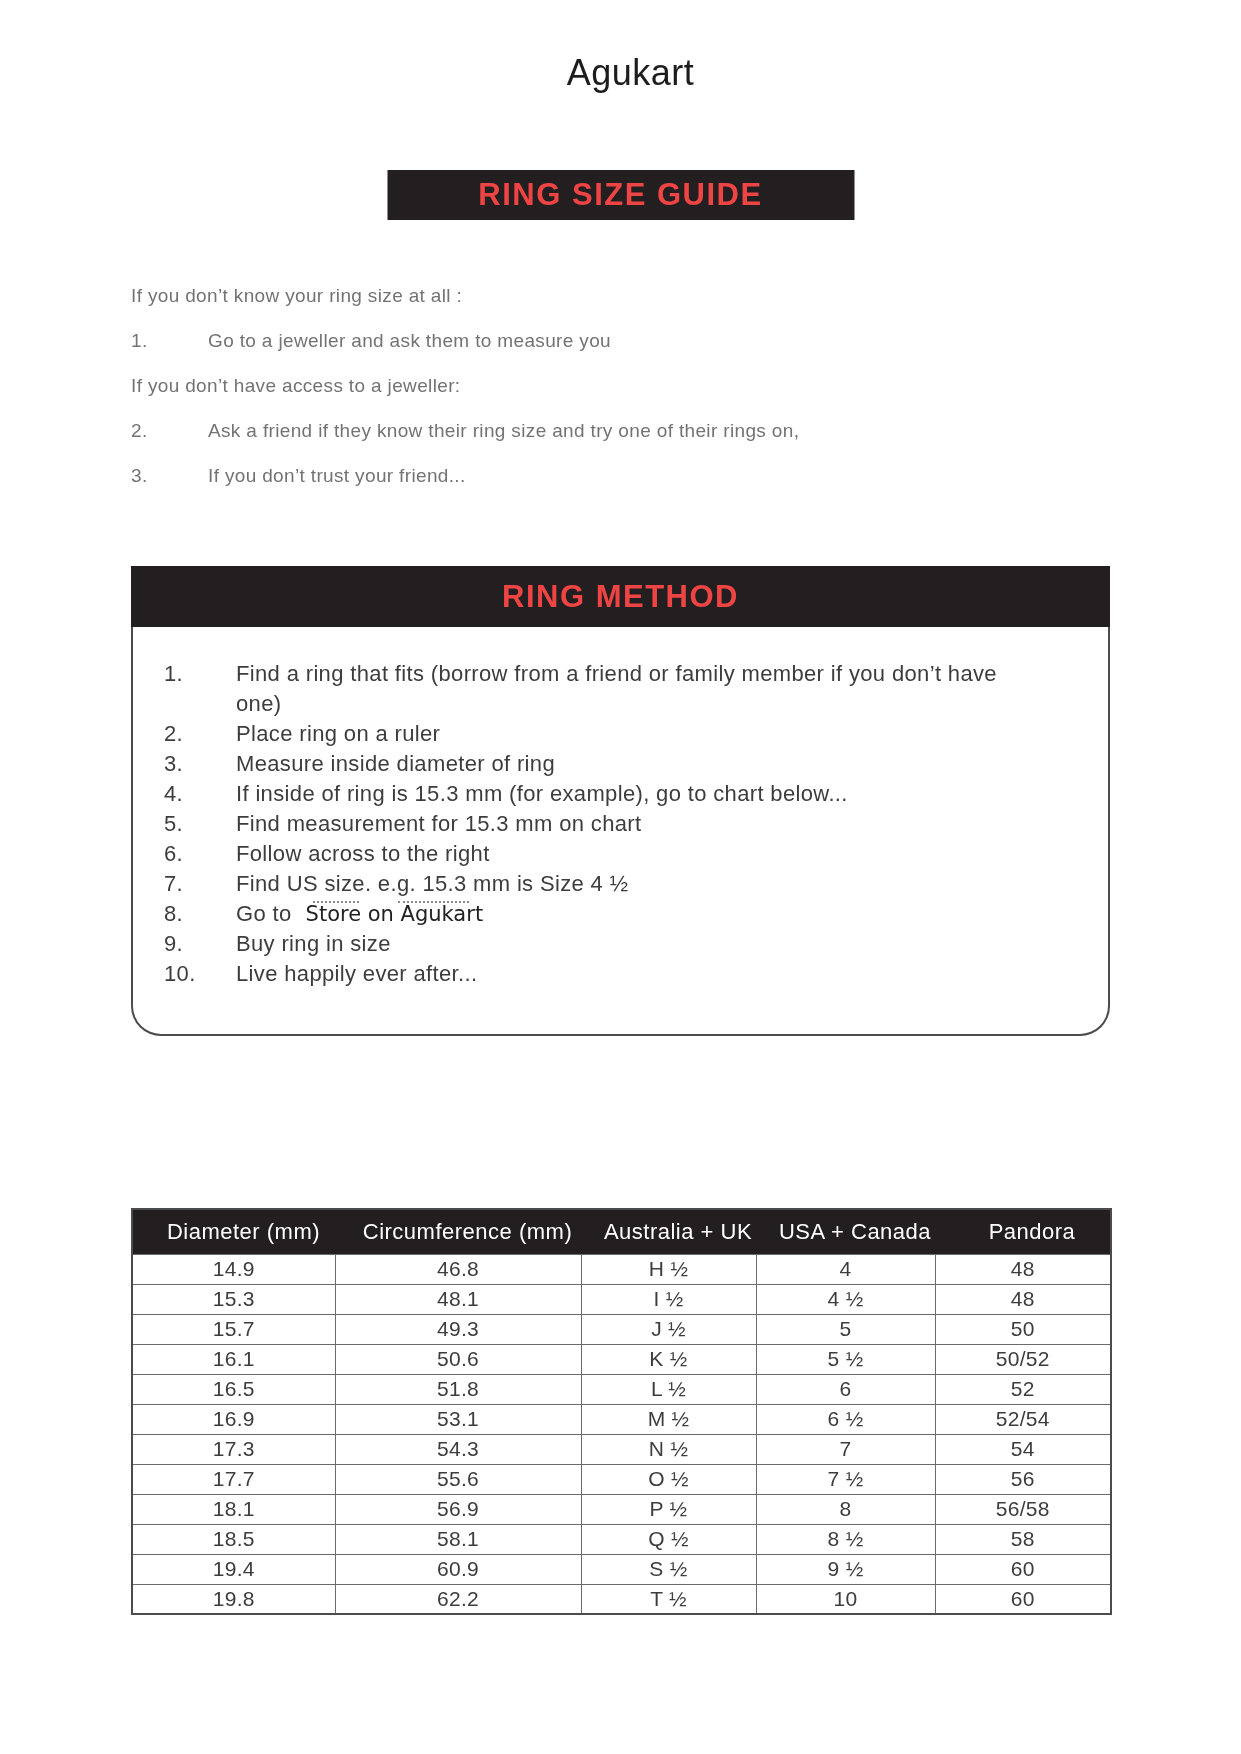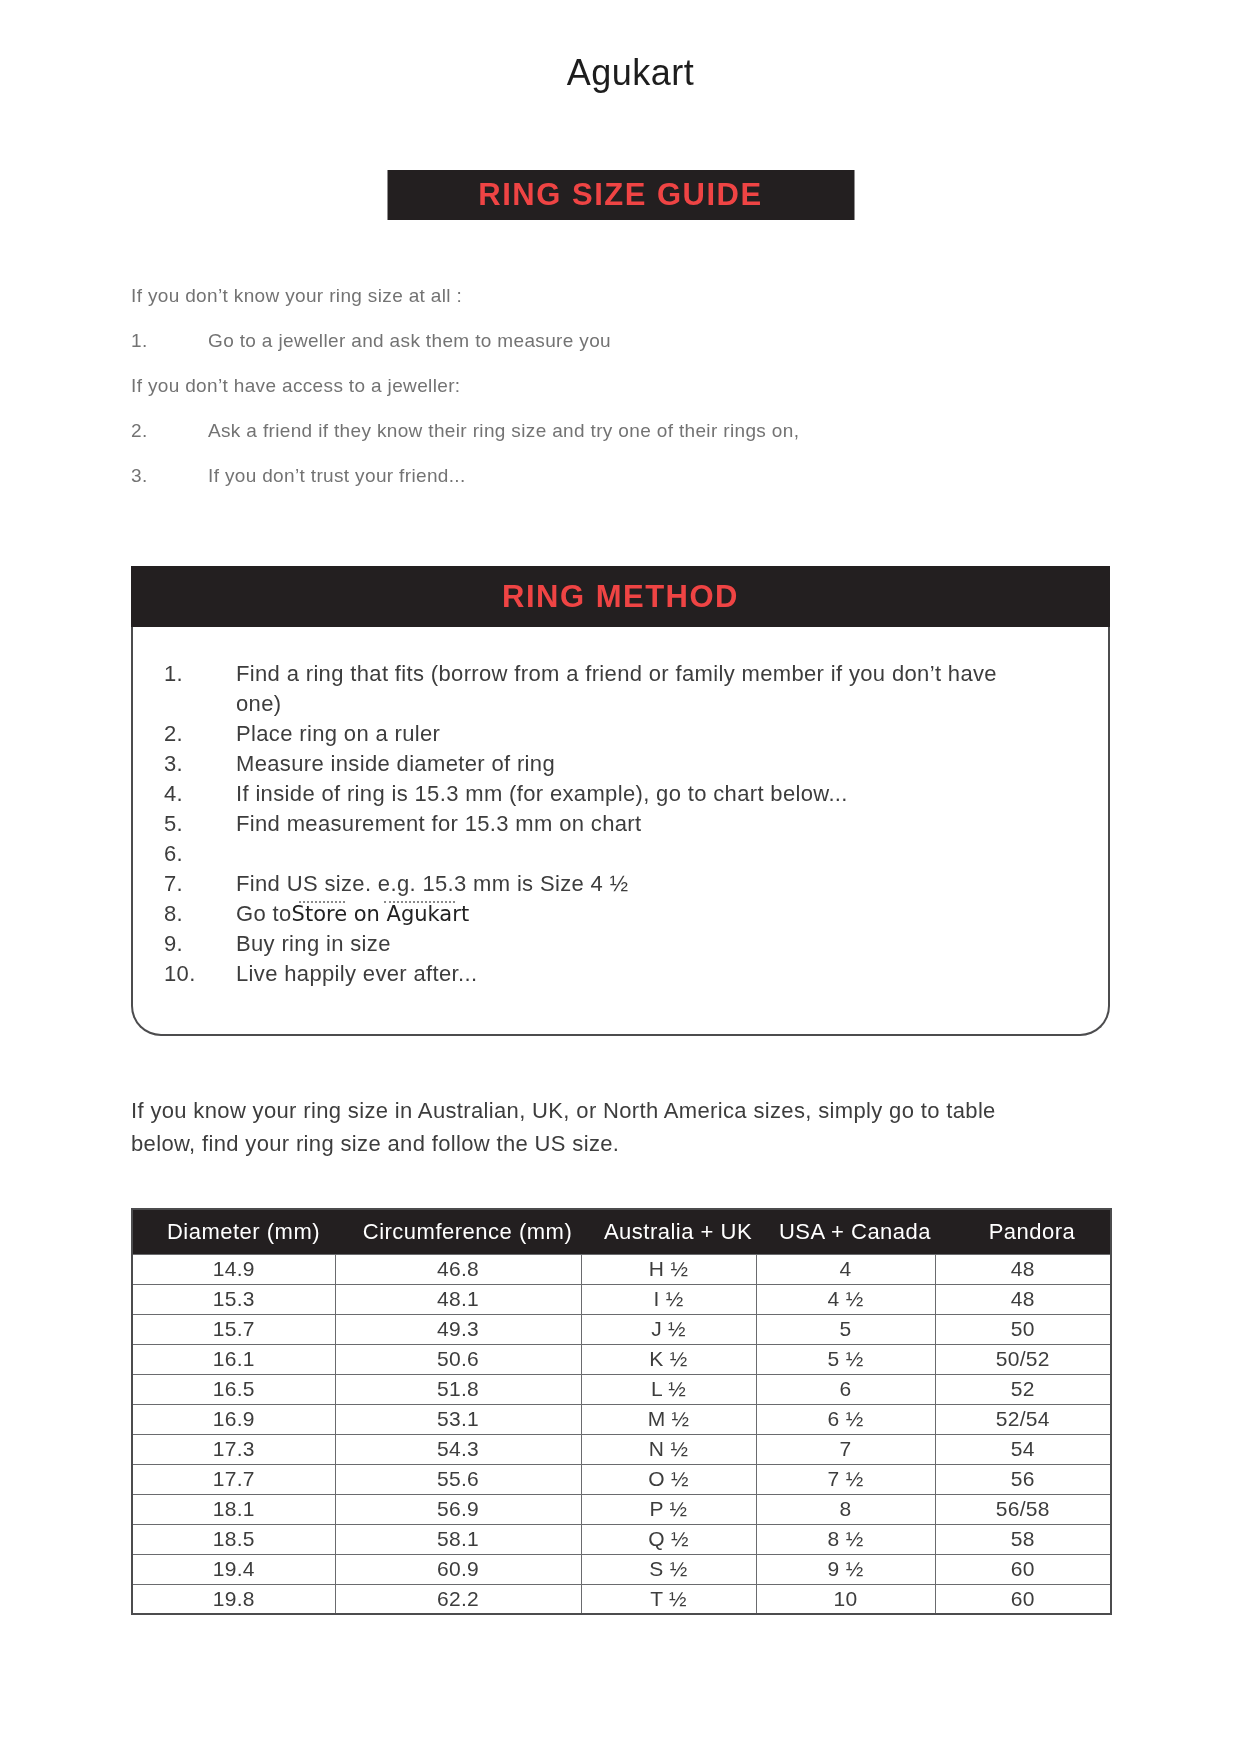--- a/index.html
+++ b/index.html
@@ -44,21 +44,21 @@
     border-bottom:2px solid #4c4c4e;
     border-radius:0 0 30px 30px;
     padding:32px 0 0 31px;
   }
   .method-list { list-style:none; font-size:22px; letter-spacing:0.35px; line-height:30px; color:#3d3d3d; }
   .method-step { display:flex; }
   .step-num { width:72px; flex:0 0 72px; }
   .step-text { width:762px; }
   .store-link {
     font-family:"DejaVu Sans", sans-serif; letter-spacing:0; color:#222;
-    position:relative; font-size:21px;
+    position:relative; margin-left:14px; font-size:21px;
   }
   .store-link::before {
     content:""; position:absolute; top:-1px; left:4%; width:26%;
     border-top:2px dotted #8a8a8a;
   }
   .store-link::after {
     content:""; position:absolute; top:-1px; left:52%; width:40%;
     border-top:2px dotted #8a8a8a;
   }
   
@@ -137,20 +137,21 @@
         <li class="method-step">
           <span class="step-num">4.</span>
           <span class="step-text">If inside of ring is 15.3 mm (for example), go to chart below...</span>
         </li>
         <li class="method-step">
           <span class="step-num">5.</span>
           <span class="step-text">Find measurement for 15.3 mm on chart</span>
         </li>
         <li class="method-step">
           <span class="step-num">6.</span>
+          <span class="step-text">Follow across to the right</span>
         </li>
         <li class="method-step">
           <span class="step-num">7.</span>
           <span class="step-text">Find US size.  e.g. 15.3 mm is Size 4 ½</span>
         </li>
         <li class="method-step">
           <span class="step-num">8.</span>
           <span class="step-text"><span>Go to</span><span class="store-link">Store on Agukart</span></span>
         </li>
         <li class="method-step">
@@ -158,21 +159,20 @@
           <span class="step-text">Buy ring in size</span>
         </li>
         <li class="method-step">
           <span class="step-num">10.</span>
           <span class="step-text">Live happily ever after...</span>
         </li>
       </ol>
     </div>
   </div>
 
-  <p class="know-para">If you know your ring size in Australian, UK, or North America sizes, simply go to table below, find your ring size and follow the US size.</p>
 
   <table class="size-table">
     <colgroup>
       <col class="col-diam">
         <col class="col-circ">
         <col class="col-aus">
         <col class="col-usa">
         <col class="col-pan">
     </colgroup>
     <thead>

